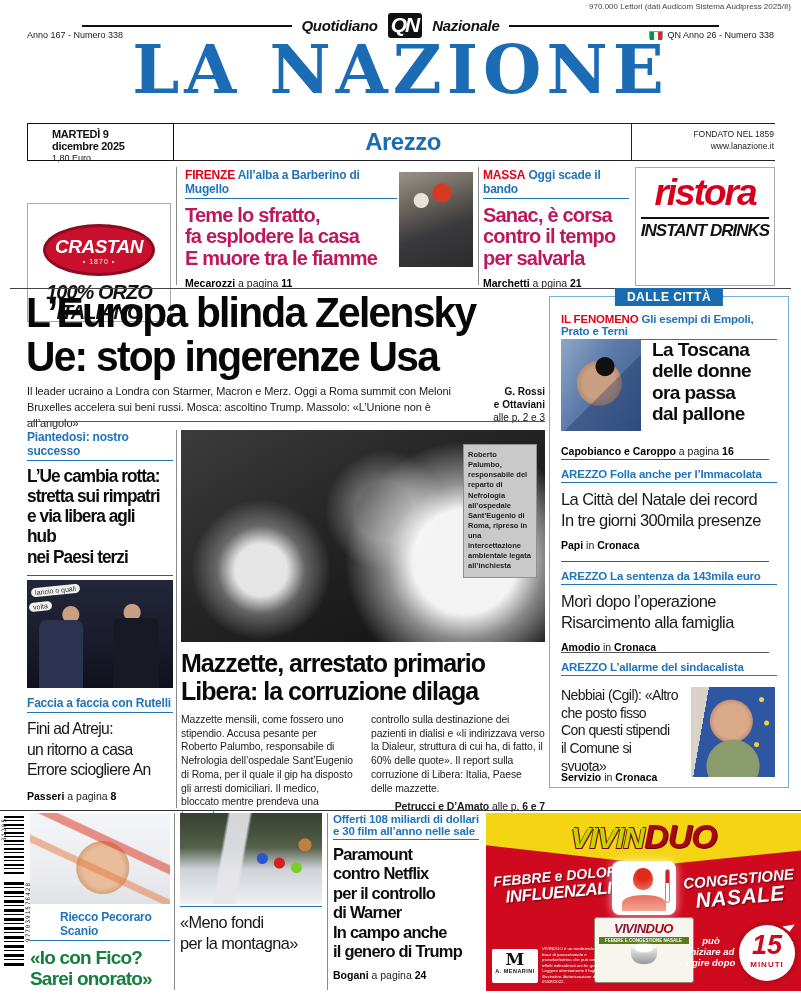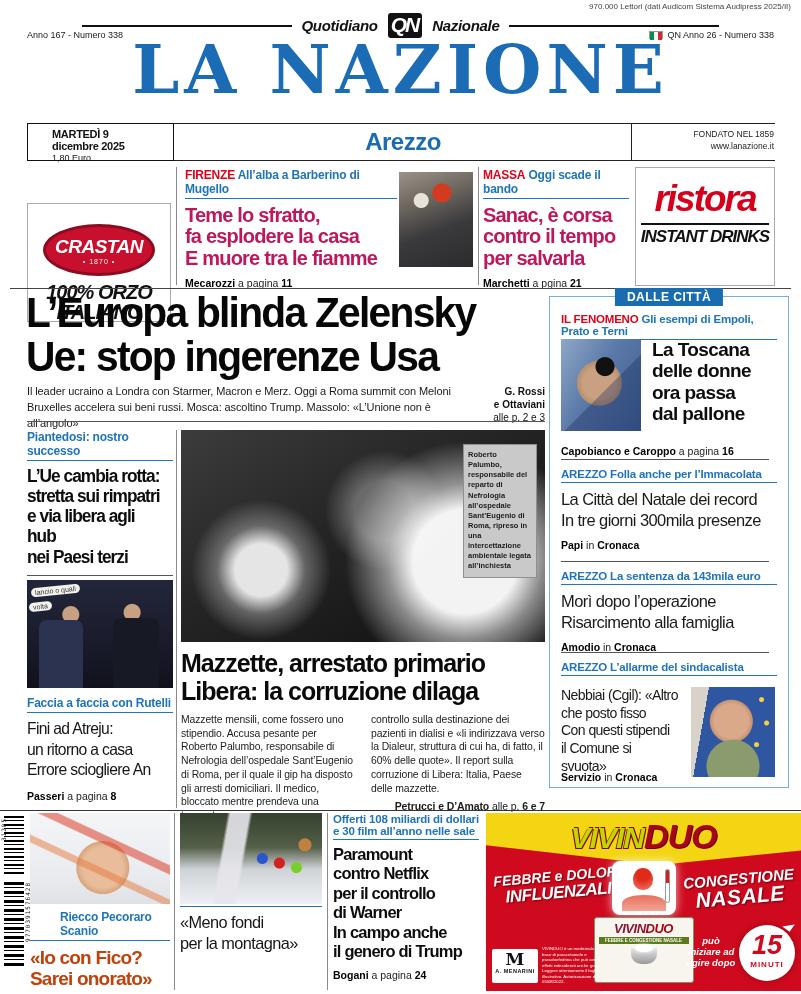--- a/index.html
+++ b/index.html
@@ -43,21 +43,21 @@
   .founded { top:129px; right:27px; text-align:right; font-size:8.5px; color:#222; line-height:1.4; }
 
   
   .strip-sep { top:288px; left:10px; width:781px; background:#444; }
   .adbox { border:1px solid #aaa; background:#fff; }
   .crastan { top:175px; left:27px; width:144px; height:119px; text-align:center; padding-top:20px;margin-top:28px; }
   .crastan-oval { margin:0 auto; width:112px; height:52px; background:#c8102e; border:3px solid #8d0b20; border-radius:50%; color:#fff; display:flex; flex-direction:column; align-items:center; justify-content:center; }
   .crastan-oval .n { font-weight:800; font-style:italic; font-size:19px; letter-spacing:-0.5px; }
   .crastan-oval .y { font-size:7px; letter-spacing:1px; }
   .crastan-tag { margin-top:6px; font-weight:800; font-style:italic; font-size:20px; line-height:1.02; letter-spacing:-1px; color:#111; }
-  .ristora { top:167px; left:635px; width:140px; height:119px; text-align:center; padding-top:14px; }
+  .ristora { top:167px; left:635px; width:140px; height:119px; text-align:center; padding-top:8px; }
   .ristora .r1 { color:#d6001c; font-weight:800; font-style:italic; font-size:37px; letter-spacing:-2px; line-height:0.9; }
   .ristora .r2 { color:#111; font-weight:800; font-style:italic; font-size:17px; letter-spacing:-1px; margin-top:8px; border-top:2px solid #111; display:inline-block; padding-top:2px; }
 
   .kicker { font-size:12px; font-weight:700; color:#1f74bc; letter-spacing:-0.2px; }
   .kicker .tagred { color:#e2001a; font-weight:800; }
   .kicker .tagblue { color:#1f74bc; font-weight:800; }
   .kline { background:#1f74bc; height:1px; margin-top:2px; }
   .brief-h { font-size:20px; font-weight:800; letter-spacing:-0.8px; line-height:1.07; color:#be185d; margin-top:6px; }
   .byline { font-size:10.5px; color:#222; margin-top:8px; }
   .byline b { color:#000; }
@@ -155,21 +155,21 @@
   }
   .snowfoto { width:142px; height:91px;
     background:
       linear-gradient(100deg, transparent 30%, rgba(230,230,235,0.9) 32% 44%, transparent 46%),
       radial-gradient(circle at 70% 55%, #d02020 0 5px, transparent 6px),
       radial-gradient(circle at 82% 60%, #7ad02a 0 5px, transparent 6px),
       radial-gradient(circle at 58% 50%, #2a55d0 0 5px, transparent 6px),
       radial-gradient(circle at 88% 35%, #c08040 0 6px, transparent 7px),
       linear-gradient(180deg, #35402e 0%, #55604a 38%, #cfd3d8 62%, #eef0f3 100%);
   }
-  .bh-bold { font-size:19px; font-weight:800; letter-spacing:-0.8px; line-height:1.12; color:#c2410c; margin-top:6px; }
+  .bh-bold { font-size:19px; font-weight:800; letter-spacing:-0.8px; line-height:1.12; color:#15803d; margin-top:6px; }
   .bh-light { font-size:17px; font-weight:400; letter-spacing:-0.6px; line-height:1.22; color:#161616; margin-top:6px; transform:scaleX(0.96); transform-origin:left top; }
   .bh-bold6 { font-size:17px; font-weight:800; letter-spacing:-0.8px; line-height:1.14; color:#0d0d0d; margin-top:5px; transform:scaleX(0.97); transform-origin:left top; }
   .b-s3 .kicker { font-size:11.5px; }
 
   
   .vivin { top:813px; left:486px; width:315px; height:178px; position:absolute; background:#cf0a1e; overflow:hidden; }
   .vivin .yband { position:absolute; top:0; left:0; width:100%; height:52px; background:#f3d513;
     clip-path:polygon(0 0,100% 0,100% 72%,55% 100%,0 62%); }
   .vivin .brand { position:absolute; top:4px; left:0; width:100%; text-align:center; font-style:italic; font-weight:800; letter-spacing:-1px; }
   .vivin .brand .v1 { font-size:30px; color:#c3d600; text-shadow:1px 1px 0 #7a0713, -1px 1px 0 #7a0713, 1px -1px 0 #7a0713; }

